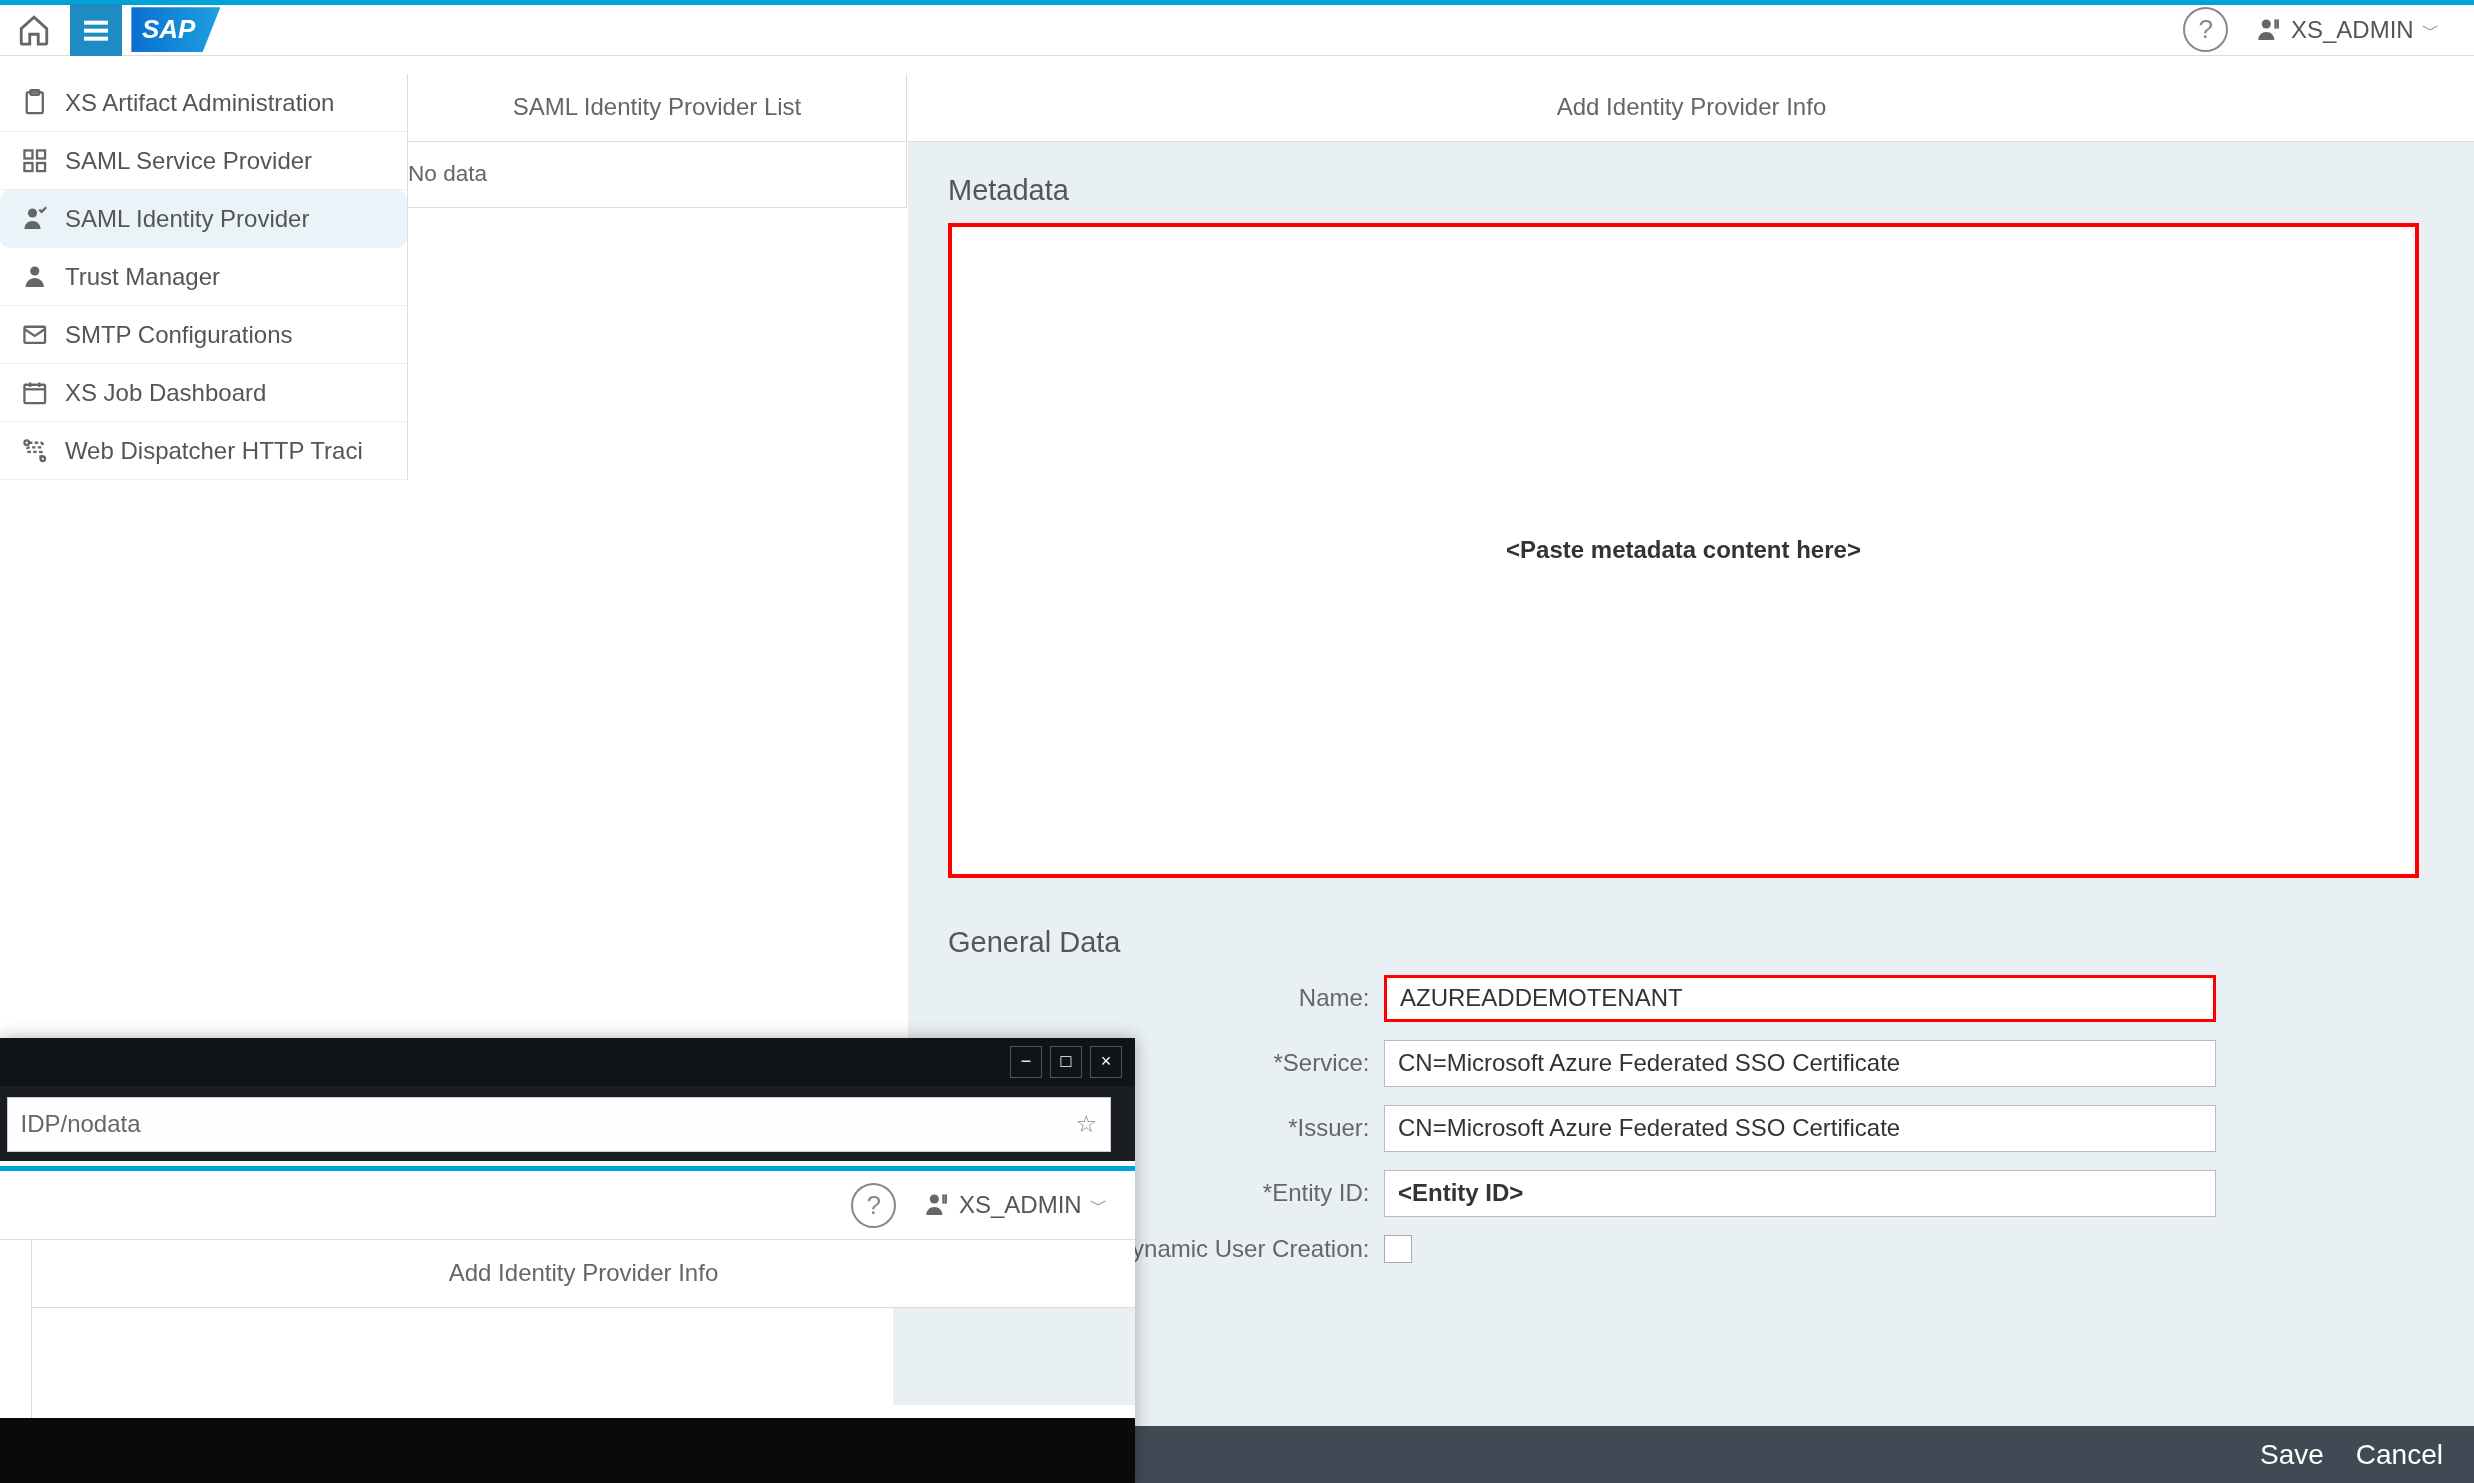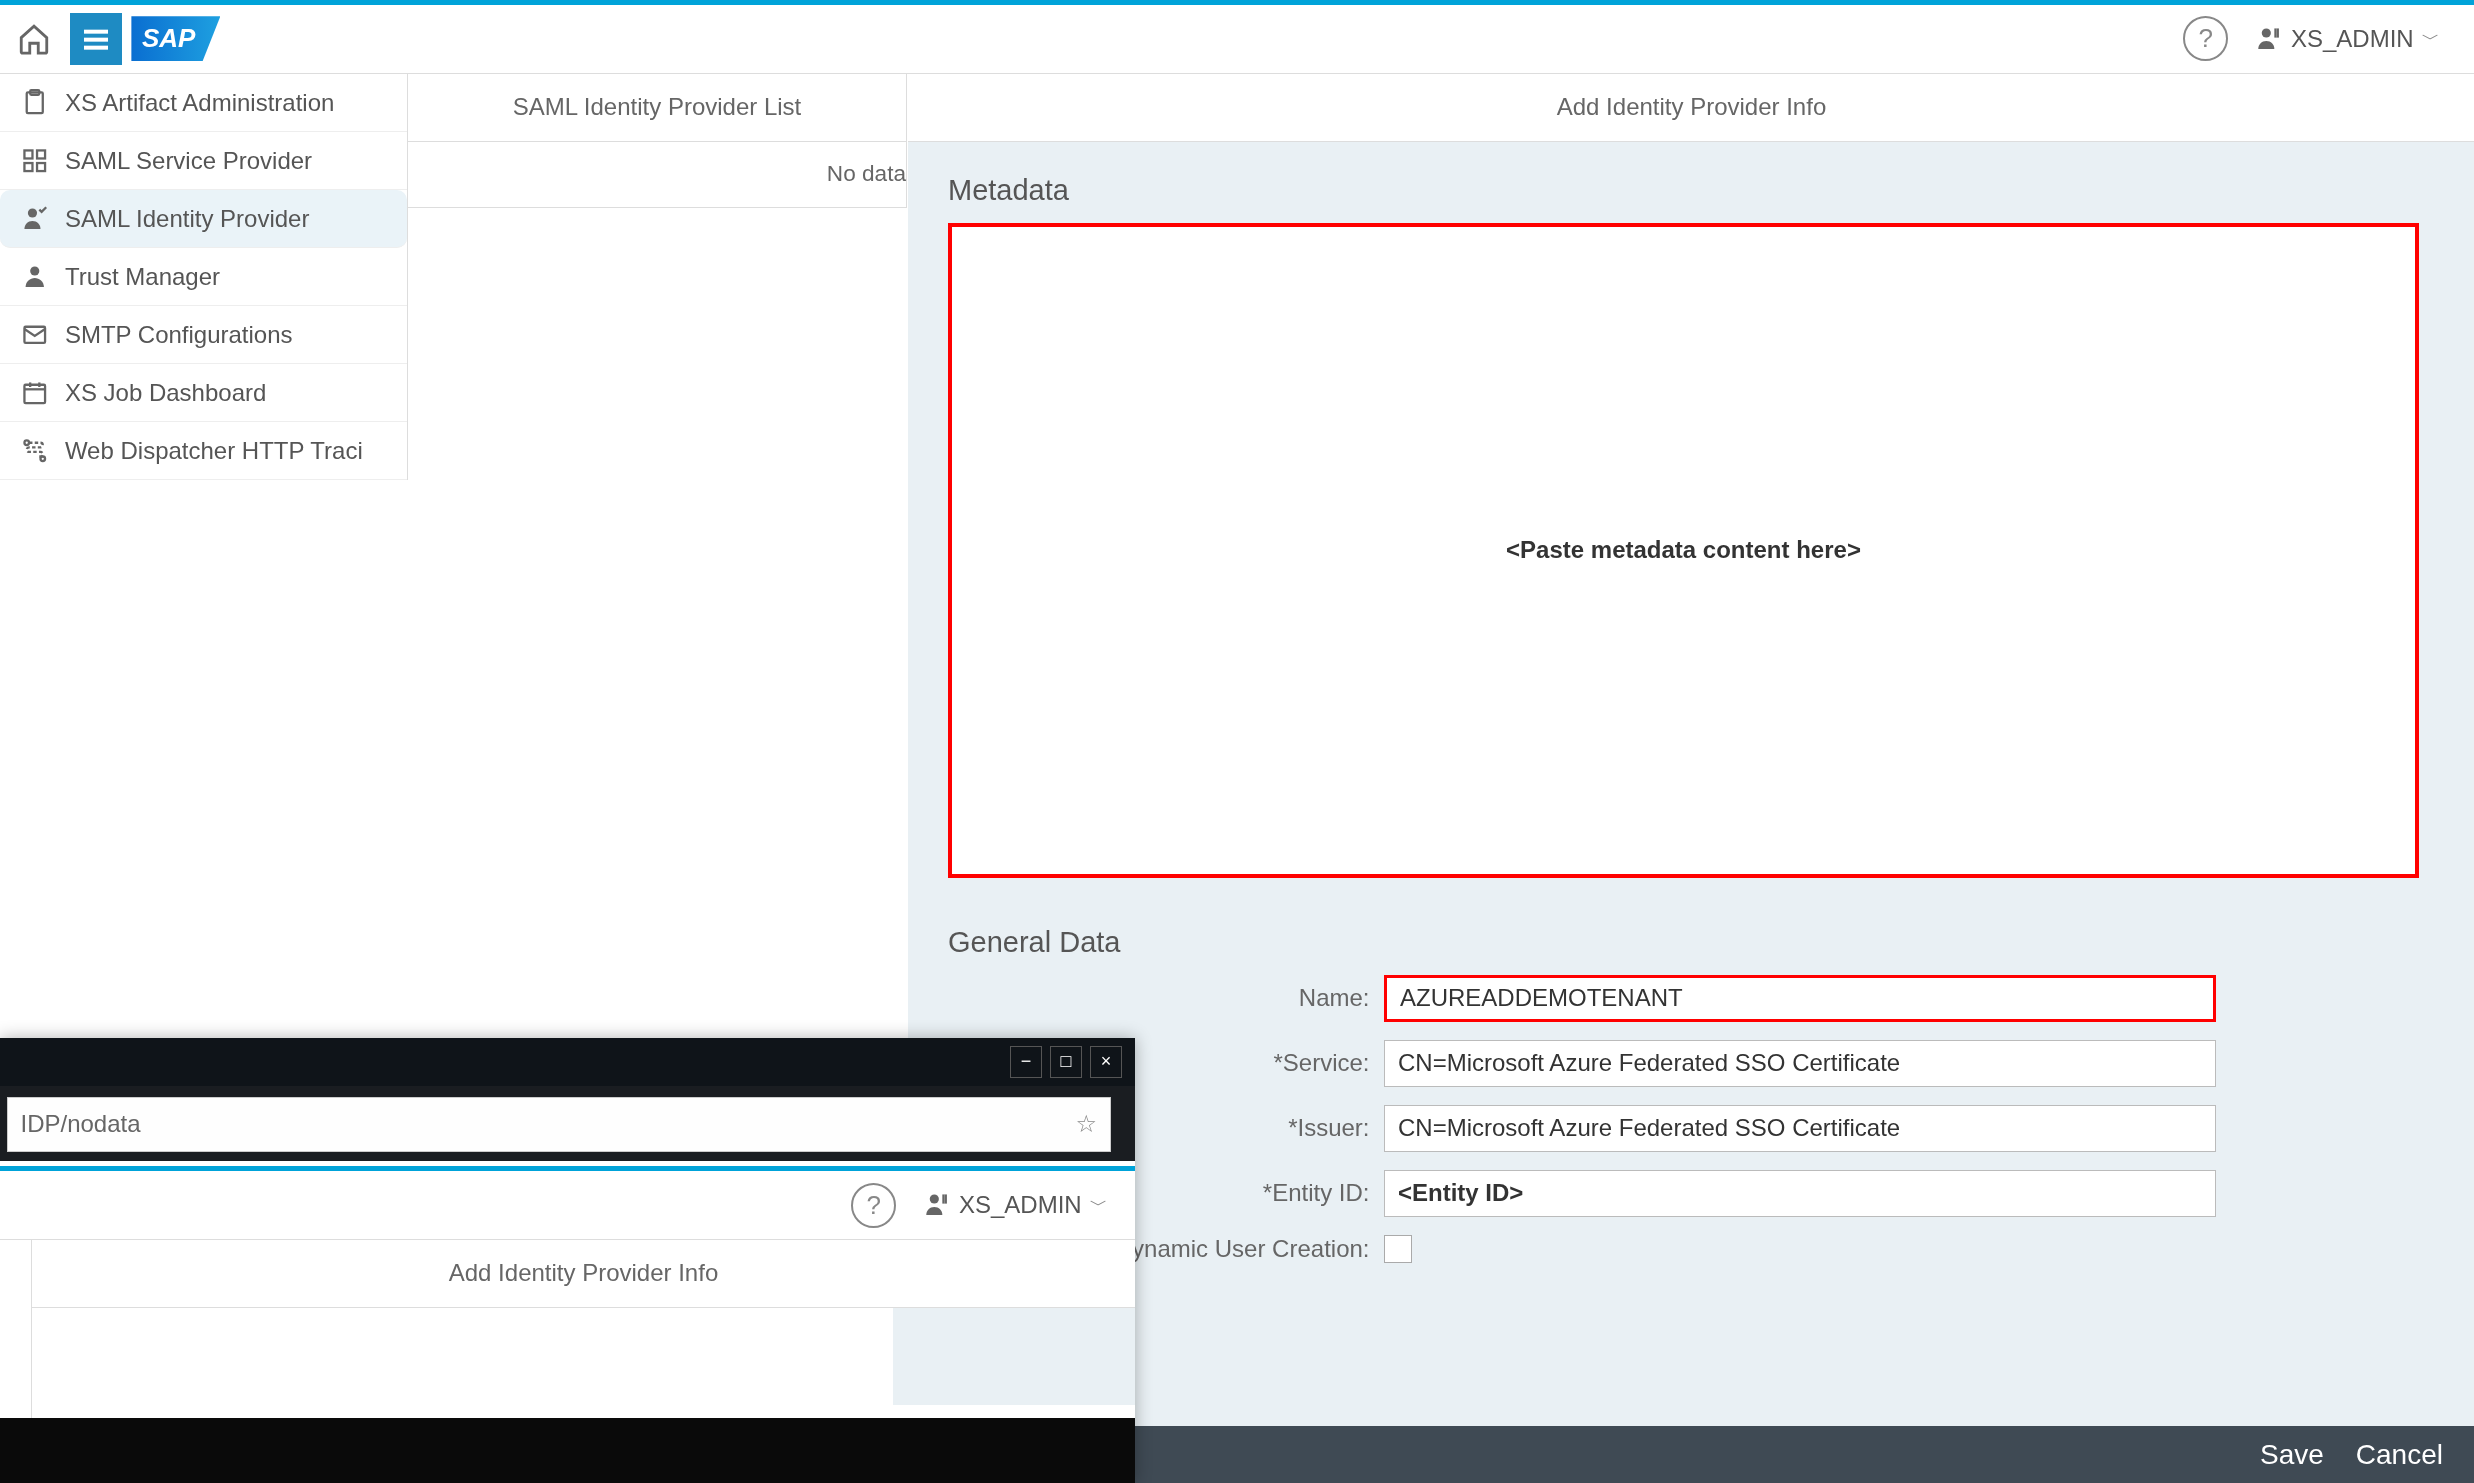--- a/index.html
+++ b/index.html
@@ -10,21 +10,21 @@
       color: #333;
       width: 2475px;
       height: 1483px;
       position: relative;
       overflow: hidden;
     }
     
     .top-accent { height: 4.8px; background: #00a3d9; }
     
     .header {
-      height: 69px;
+      height: 51px;
       background: #fff;
       border-bottom: 0.8px solid #ddd;
       display: flex;
       align-items: center;
       padding: 0 8px;
       justify-content: space-between;
     }
     .header-left { display: flex; align-items: center; gap: 9.7px; }
     .home-icon {
       width: 52px; height: 52px;
@@ -97,21 +97,21 @@
       border-right: 0.8px solid #ddd;
     }
     .list-header {
       text-align: center;
       padding: 19.4px 0;
       font-size: 24px;
       color: #666;
       border-bottom: 0.8px solid #ddd;
     }
     .list-body {
-      text-align: right;
+      text-align: left;
       padding: 19.4px 0;
       color: #666;
       font-size: 22.6px;
       border-bottom: 0.8px solid #ddd;
     }
     
     .detail-panel {
       position: absolute;
       left: 908px; top: 74px; right: 0;
       bottom: 0;

